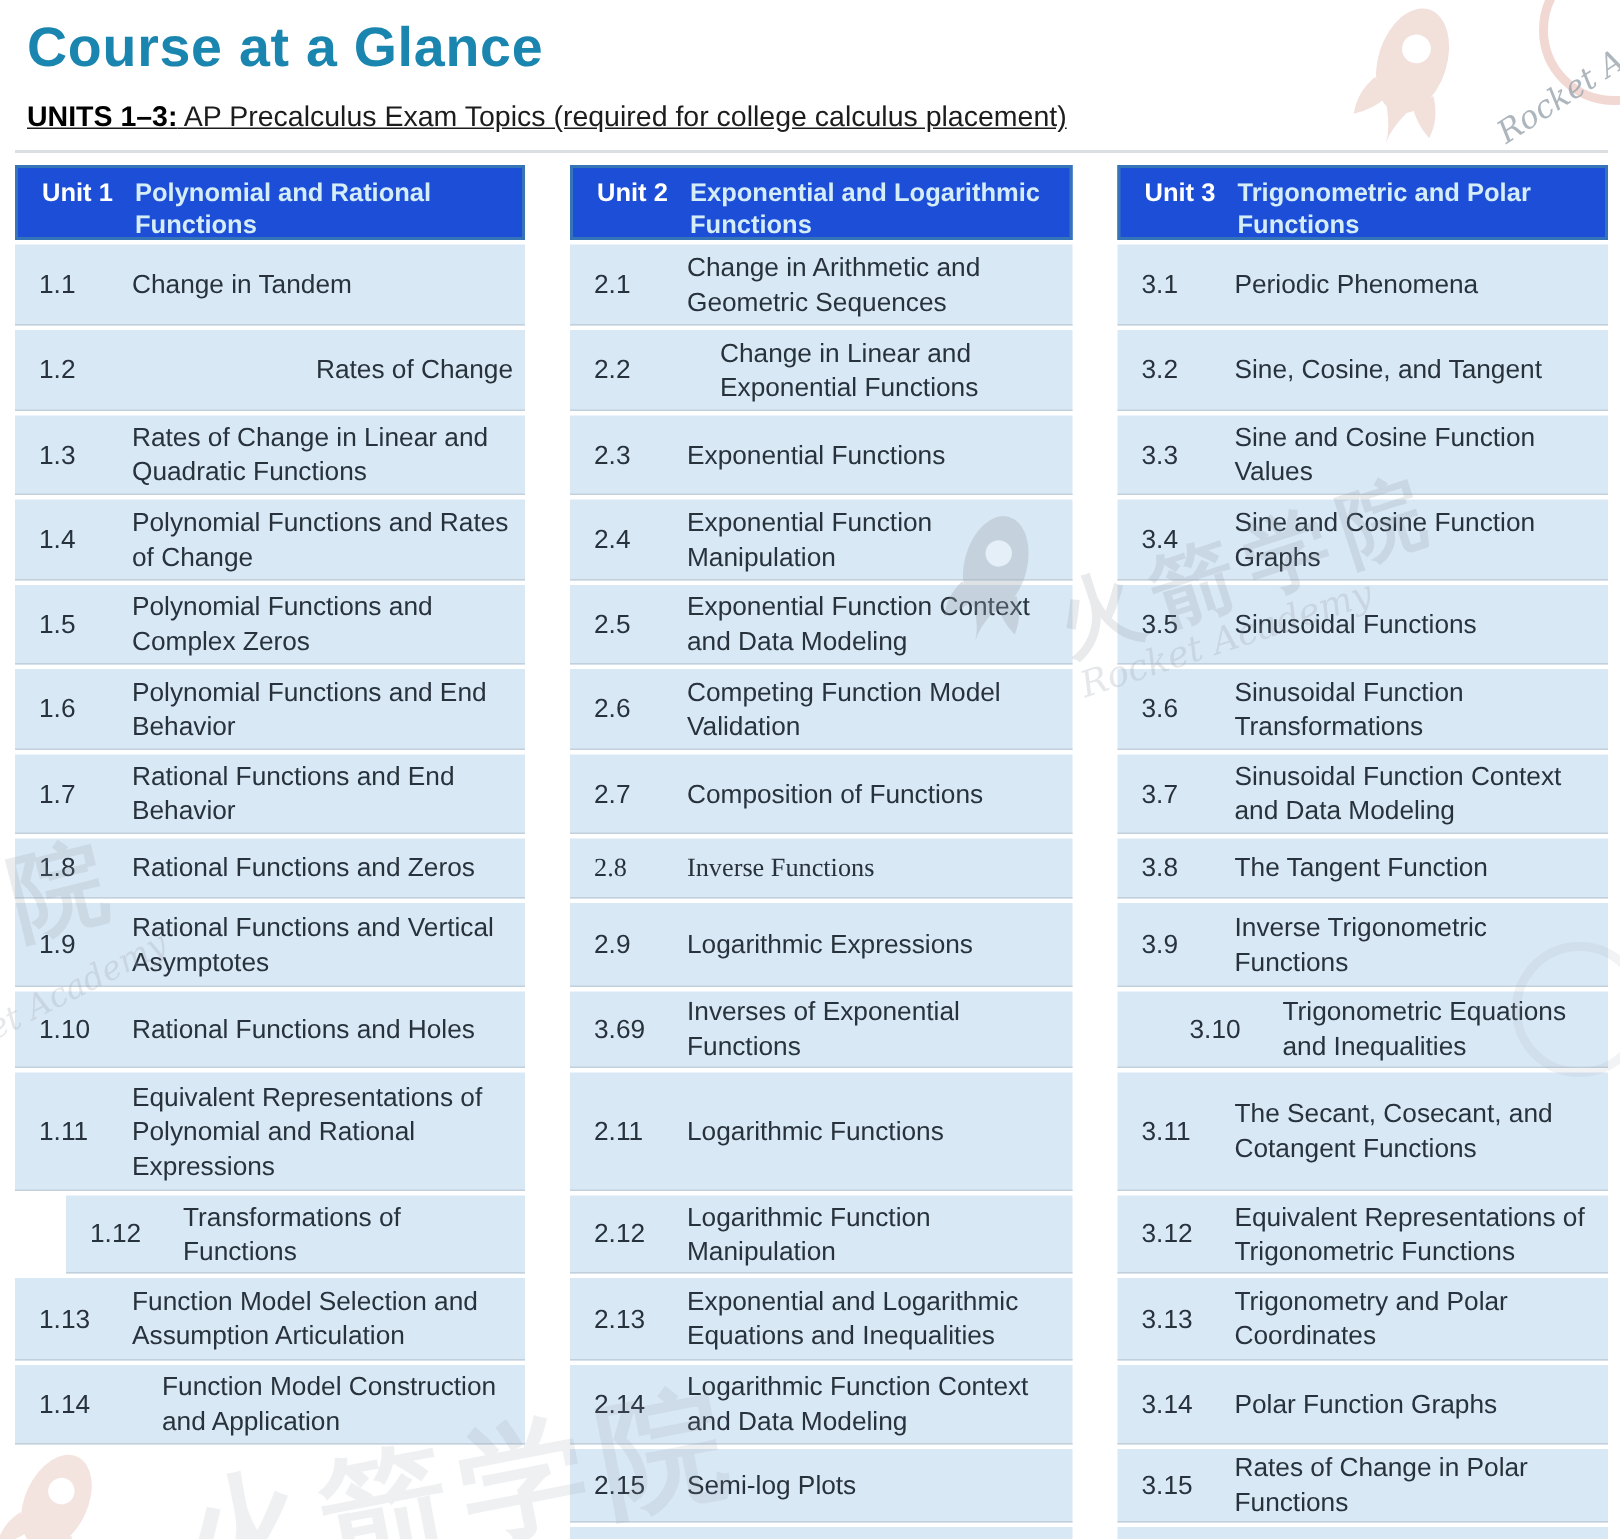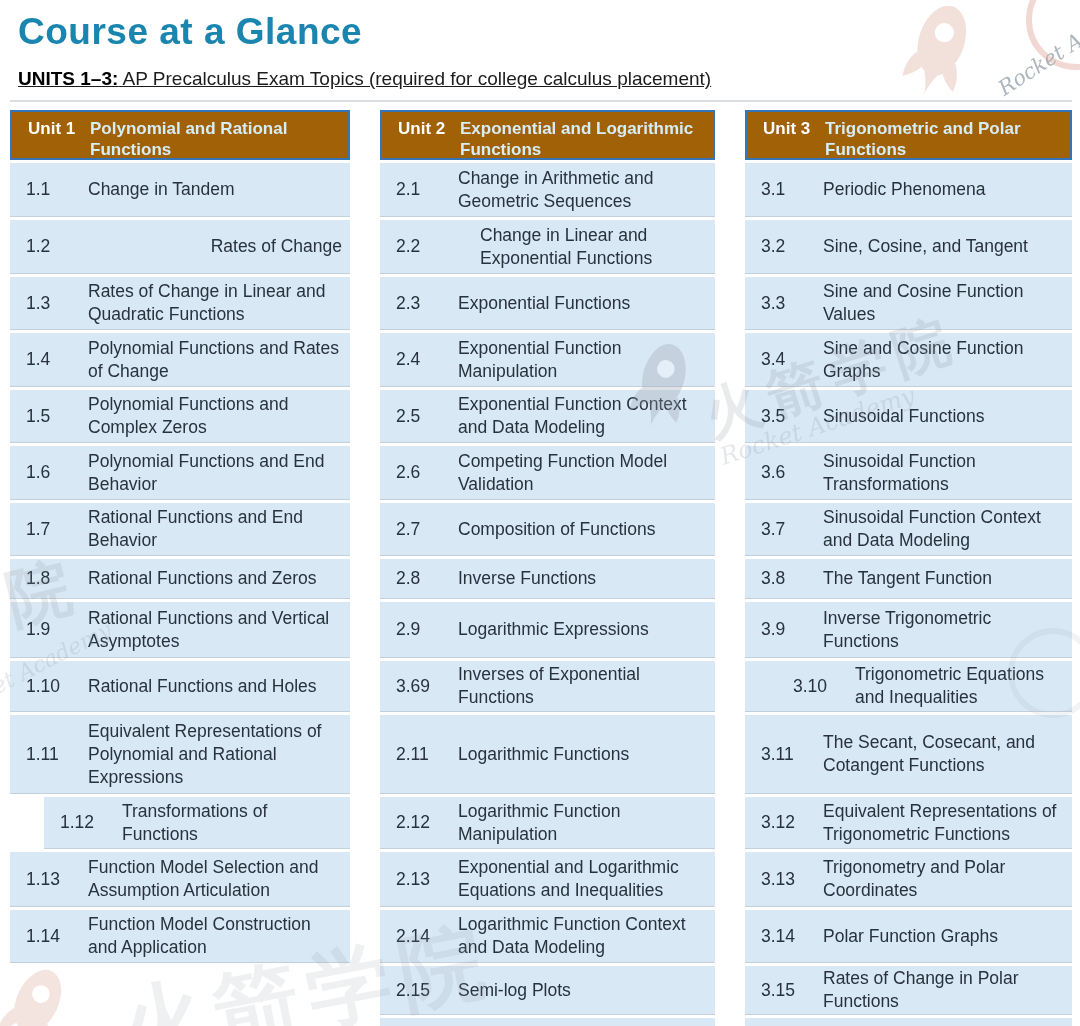--- a/index.html
+++ b/index.html
@@ -40,21 +40,21 @@
     margin:8px 0 0 10px;
     width:1062px;
     display:grid;
     grid-template-columns:340px 335px 327px;
     column-gap:30px;
     grid-template-rows:50px 54px 54px 53px 54px 53px 54px 53px 40px 56px 51px 79px 52px 55px 53px 49px 12px;
     row-gap:3px;
     z-index:1;
   }
   .unit-header {
-    background:#a16207;
+    background:#1d4ed8;
     border:2px solid #3474b7;
     display:flex;
     align-items:flex-start;
     padding:4px 8px 4px 16px;
   }
   .unit-header .unit-num {
     flex:0 0 62px;
     font-weight:bold;
     font-size:17px;
     line-height:21px;
@@ -158,21 +158,21 @@
         <span class="lbl">Equivalent Representations of Polynomial and Rational Expressions</span>
       </div>
       <div class="row" style="grid-area: 13 / 1; margin-left: 34px;">
         <span class="num">1.12</span>
         <span class="lbl">Transformations of Functions</span>
       </div>
       <div class="row" style="grid-area: 14 / 1;">
         <span class="num">1.13</span>
         <span class="lbl">Function Model Selection and Assumption Articulation</span>
       </div>
-      <div class="row" style="grid-area: 15 / 1;">
+      <div class="row" style="grid-area: 15 / 1; gap: 20px;">
         <span class="num">1.14</span>
         <span class="lbl">Function Model Construction and Application</span>
       </div>
       <div class="unit-header" style="grid-area: 1 / 2;">
         <span class="unit-num">Unit 2</span>
         <span class="unit-title">Exponential and Logarithmic Functions</span>
       </div>
       <div class="row" style="grid-area: 2 / 2;">
         <span class="num">2.1</span>
         <span class="lbl">Change in Arithmetic and Geometric Sequences</span>
@@ -194,21 +194,21 @@
         <span class="lbl">Exponential Function Context and Data Modeling</span>
       </div>
       <div class="row" style="grid-area: 7 / 2;">
         <span class="num">2.6</span>
         <span class="lbl">Competing Function Model Validation</span>
       </div>
       <div class="row" style="grid-area: 8 / 2;">
         <span class="num">2.7</span>
         <span class="lbl">Composition of Functions</span>
       </div>
-      <div class="row" style="grid-area: 9 / 2;">
+      <div class="row" style="grid-area: 9 / 2; font-family: Liberation Serif, serif;">
         <span class="num">2.8</span>
         <span class="lbl">Inverse Functions</span>
       </div>
       <div class="row" style="grid-area: 10 / 2;">
         <span class="num">2.9</span>
         <span class="lbl">Logarithmic Expressions</span>
       </div>
       <div class="row" style="grid-area: 11 / 2;">
         <span class="num">3.69</span>
         <span class="lbl">Inverses of Exponential Functions</span>

